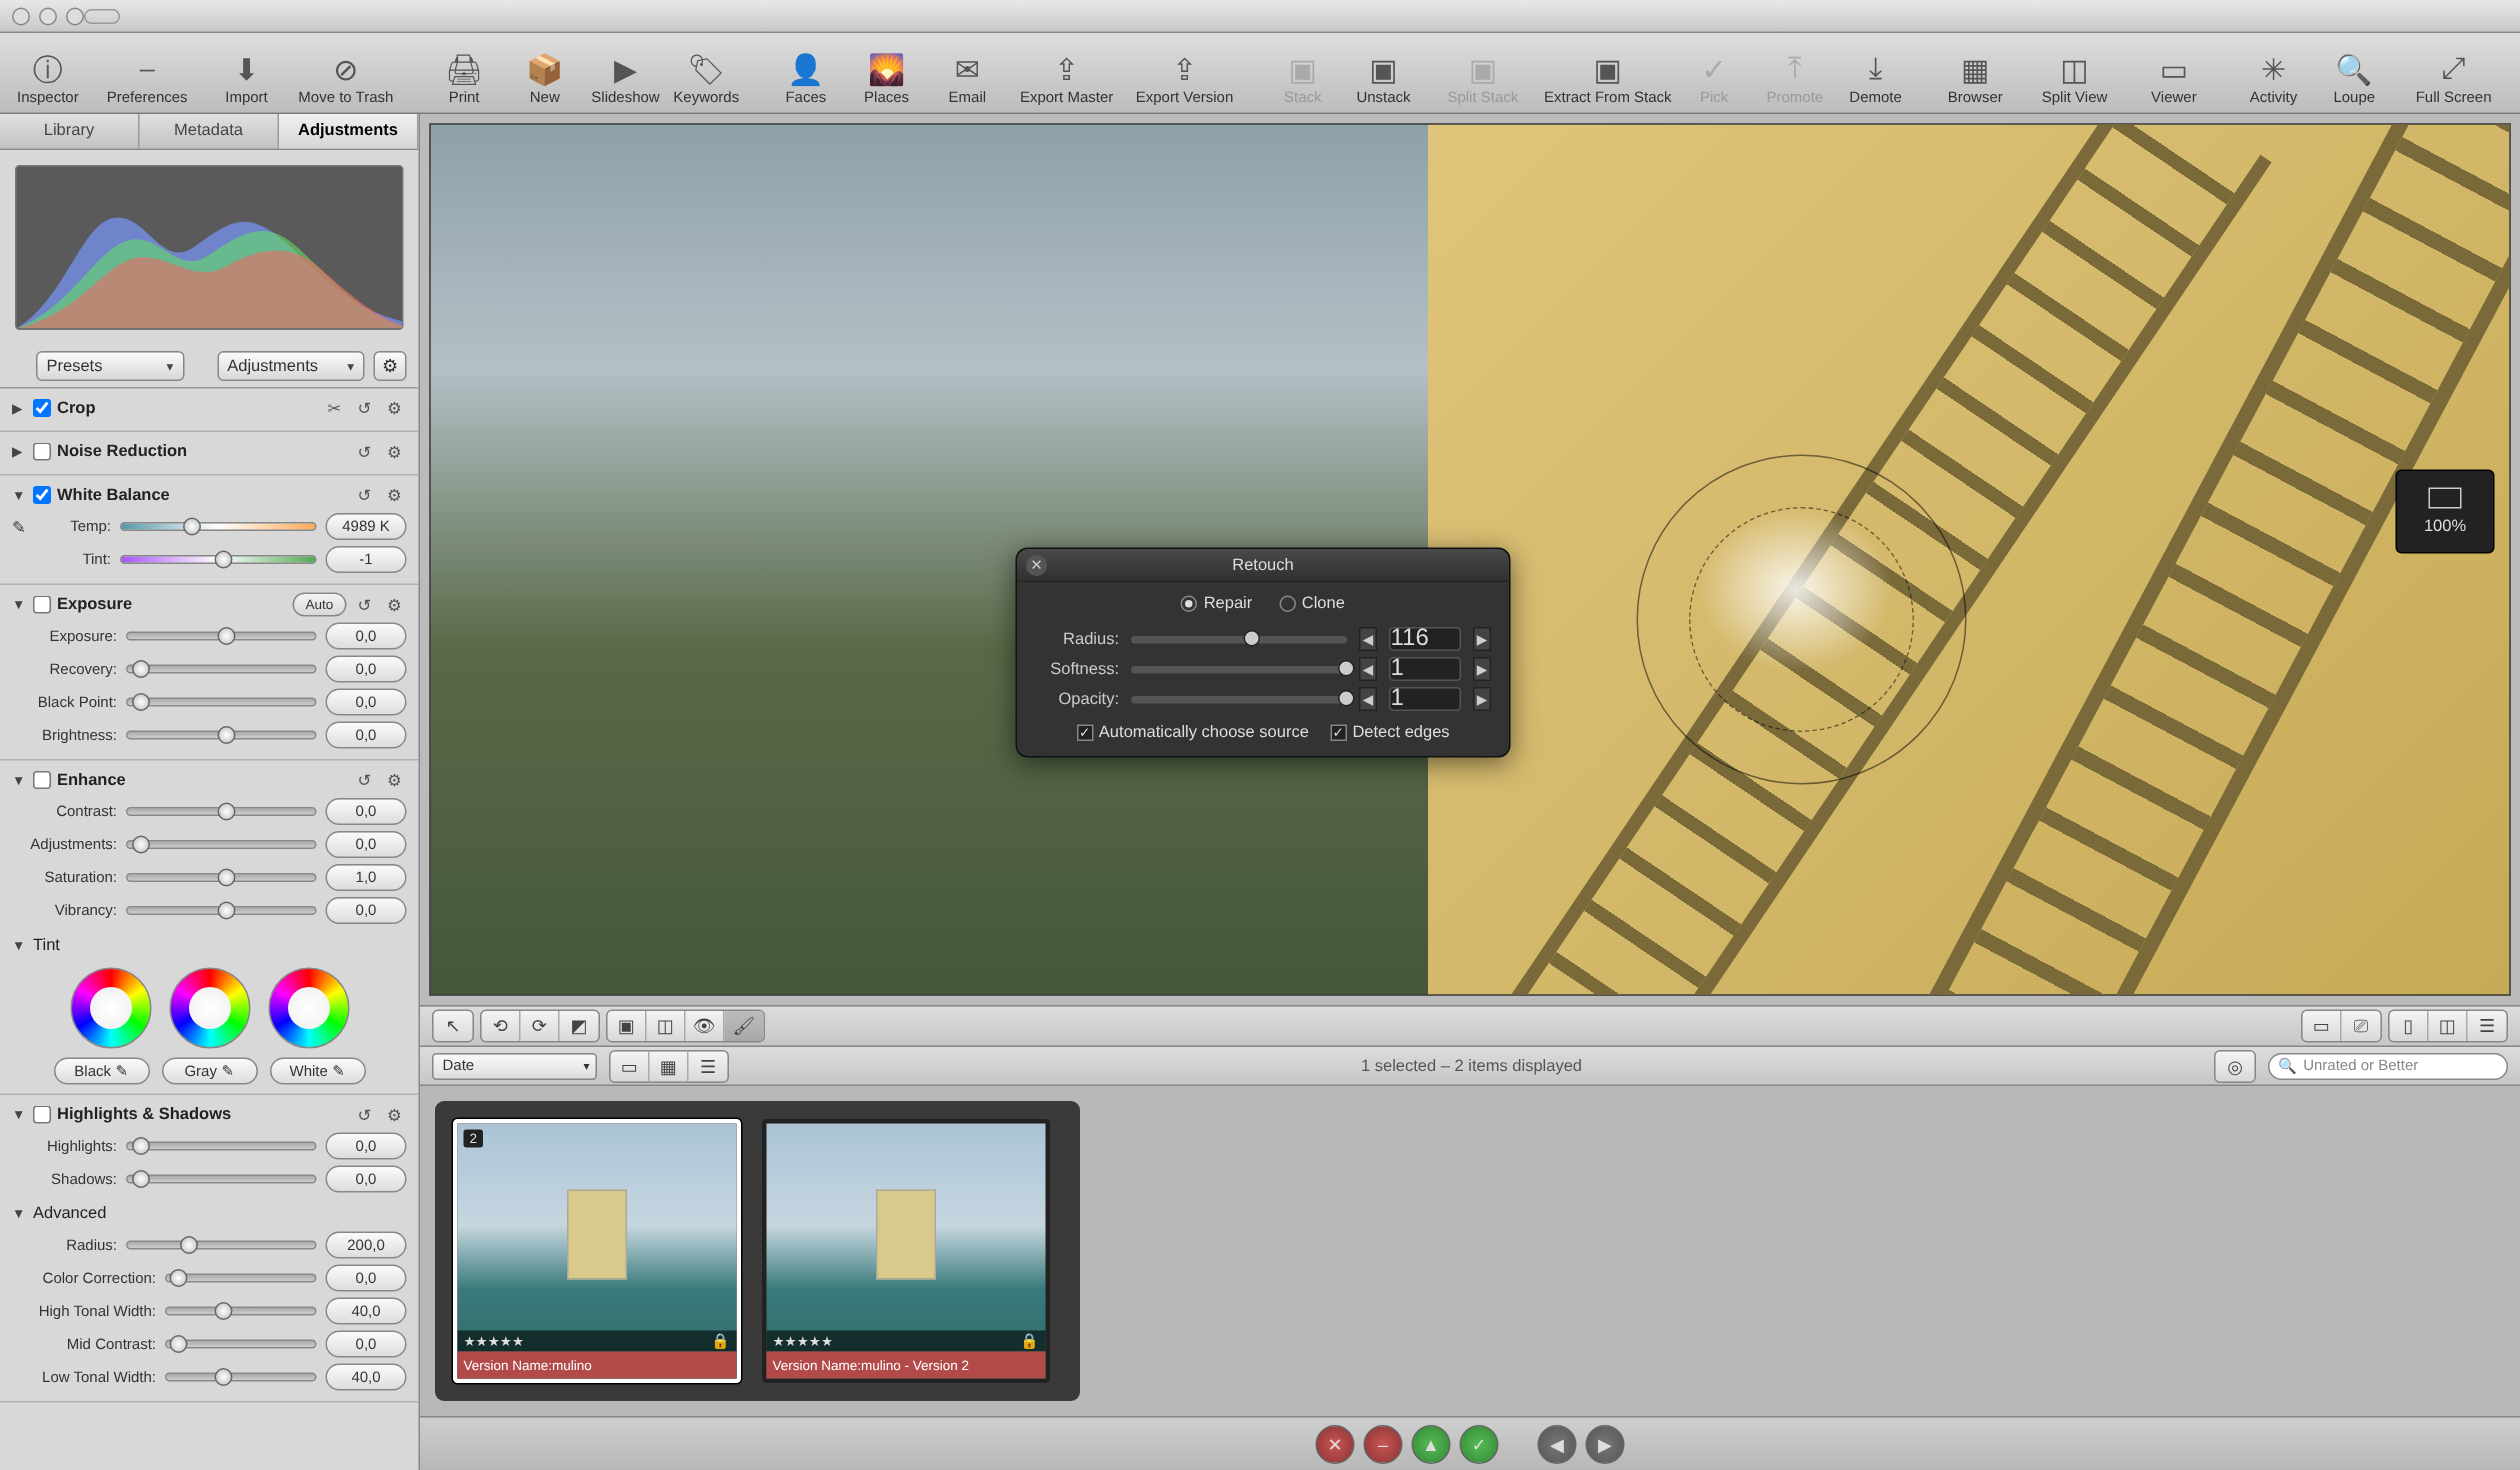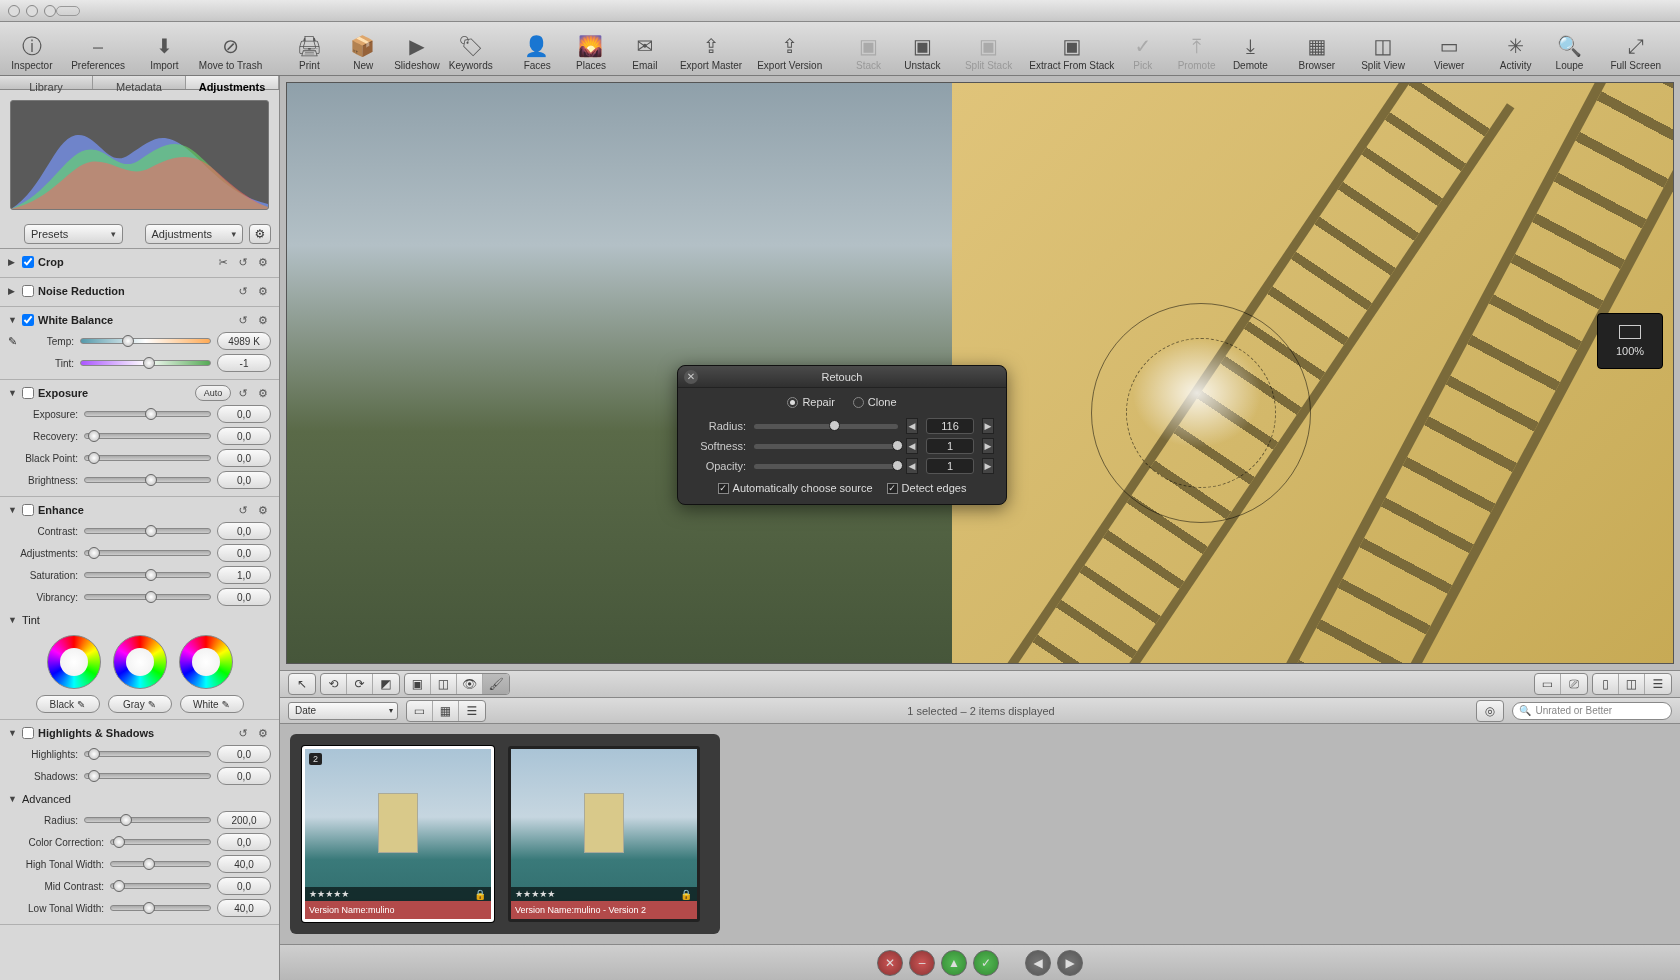--- a/index.html
+++ b/index.html
@@ -19,21 +19,21 @@
 .tbtn .ic { width:30px; height:28px; display:flex; align-items:center; justify-content:center; font-size:20px; color:#555;}
 .tbtn .lbl { font-size:10px; color:#333; text-align:center; white-space:nowrap;}
 .tsep { width:12px; }
 .tdisabled .lbl { color:#999; }
 .tdisabled .ic { color:#aaa; }
 
 .mainwrap { display:flex; height:calc(980px - 22px - 54px); background:#c0c0c0;}
 
 
 .left { width:280px; background:#d8d8d8; border-right:1px solid #888; display:flex; flex-direction:column;}
-.tabs { display:flex; height:14px; background: linear-gradient(#e0e0e0,#c2c2c2); border-bottom:1px solid #888;}
+.tabs { display:flex; height:24px; background: linear-gradient(#e0e0e0,#c2c2c2); border-bottom:1px solid #888;}
 .tab { flex:1; text-align:center; line-height:22px; font-size:11px; border-right:1px solid #999; color:#444; cursor:pointer;}
 .tab.active { background: linear-gradient(#f0f0f0,#d6d6d6); font-weight:bold; color:#000;}
 .hist { height:130px; padding:10px; }
 .hist-box { width:100%; height:100%; background:#5a5a5a; border:1px solid #777; border-radius:3px; position:relative; overflow:hidden;}
 .hist-box svg { width:100%; height:100%; }
 
 .presetrow { display:flex; gap:6px; padding:4px 8px; align-items:center;}
 .dd { flex:1; height:20px; background:linear-gradient(#fafafa,#d8d8d8); border:1px solid #888; border-radius:4px; display:flex; align-items:center; padding:0 6px; font-size:11px; position:relative; cursor:pointer;margin-left:16px;}
 .dd::after { content:"▾"; position:absolute; right:6px; font-size:9px; color:#444;}
 .gear { width:22px; height:20px; background:linear-gradient(#fafafa,#d8d8d8); border:1px solid #888; border-radius:4px; display:flex; align-items:center; justify-content:center; font-size:12px; cursor:pointer;}
@@ -82,21 +82,21 @@
 .hud .close { position:absolute; left:6px; width:14px; height:14px; border-radius:50%; background:#555; color:#ccc; font-size:10px; display:flex; align-items:center; justify-content:center; cursor:pointer;}
 .hud .body { padding:8px 12px 10px 12px;}
 .hud .radios { display:flex; gap:18px; justify-content:center; margin-bottom:8px;}
 .hud .radio { display:flex; align-items:center; gap:4px; cursor:pointer;}
 .hud .rb { width:11px; height:11px; border-radius:50%; border:1px solid #888; display:inline-flex; align-items:center; justify-content:center;}
 .hud .rb.on::after { content:""; width:5px; height:5px; border-radius:50%; background:#ddd;}
 .hud .row { display:flex; align-items:center; gap:8px; height:20px;}
 .hud .row .l { width:56px; text-align:right; color:#ccc;}
 .hud .row .sl { flex:1; height:5px; background:#555; border-radius:3px; position:relative;}
 .hud .row .sl .kn { position:absolute; top:-4px; width:11px; height:11px; background:#ccc; border-radius:50%; border:1px solid #222;}
-.hud .row .nv { width:48px; height:16px; background:#222; border:1px solid #555; border-radius:3px; color:#ddd; text-align:center; font-size:11px; line-height:14px;}
+.hud .row .nv { width:48px; height:16px; background:#222; border:1px solid #555; border-radius:3px; color:#ddd; font-size:16px; line-height:14px;}
 .hud .row .ar { width:12px; height:16px; background:#444; border:1px solid #222; color:#ccc; text-align:center; line-height:14px; font-size:9px; cursor:pointer;}
 .hud .chks { display:flex; gap:14px; justify-content:center; margin-top:6px;}
 .hud .ck { display:flex; align-items:center; gap:4px; cursor:pointer;}
 .hud .cb { width:11px; height:11px; border:1px solid #888; background:#222; display:inline-flex; align-items:center; justify-content:center; font-size:9px; color:#ddd;}
 
 
 .toolrow { height:28px; background:linear-gradient(#dcdcdc,#c6c6c6); border-top:1px solid #888; border-bottom:1px solid #888; display:flex; align-items:center; padding:0 8px; gap:4px;}
 .tgrp { display:flex; border:1px solid #888; border-radius:4px; overflow:hidden; background:linear-gradient(#f4f4f4,#d8d8d8);}
 .tg { width:26px; height:20px; display:flex; align-items:center; justify-content:center; border-right:1px solid #aaa; font-size:12px; color:#444; cursor:pointer;}
 .tg:last-child { border-right:none;}

